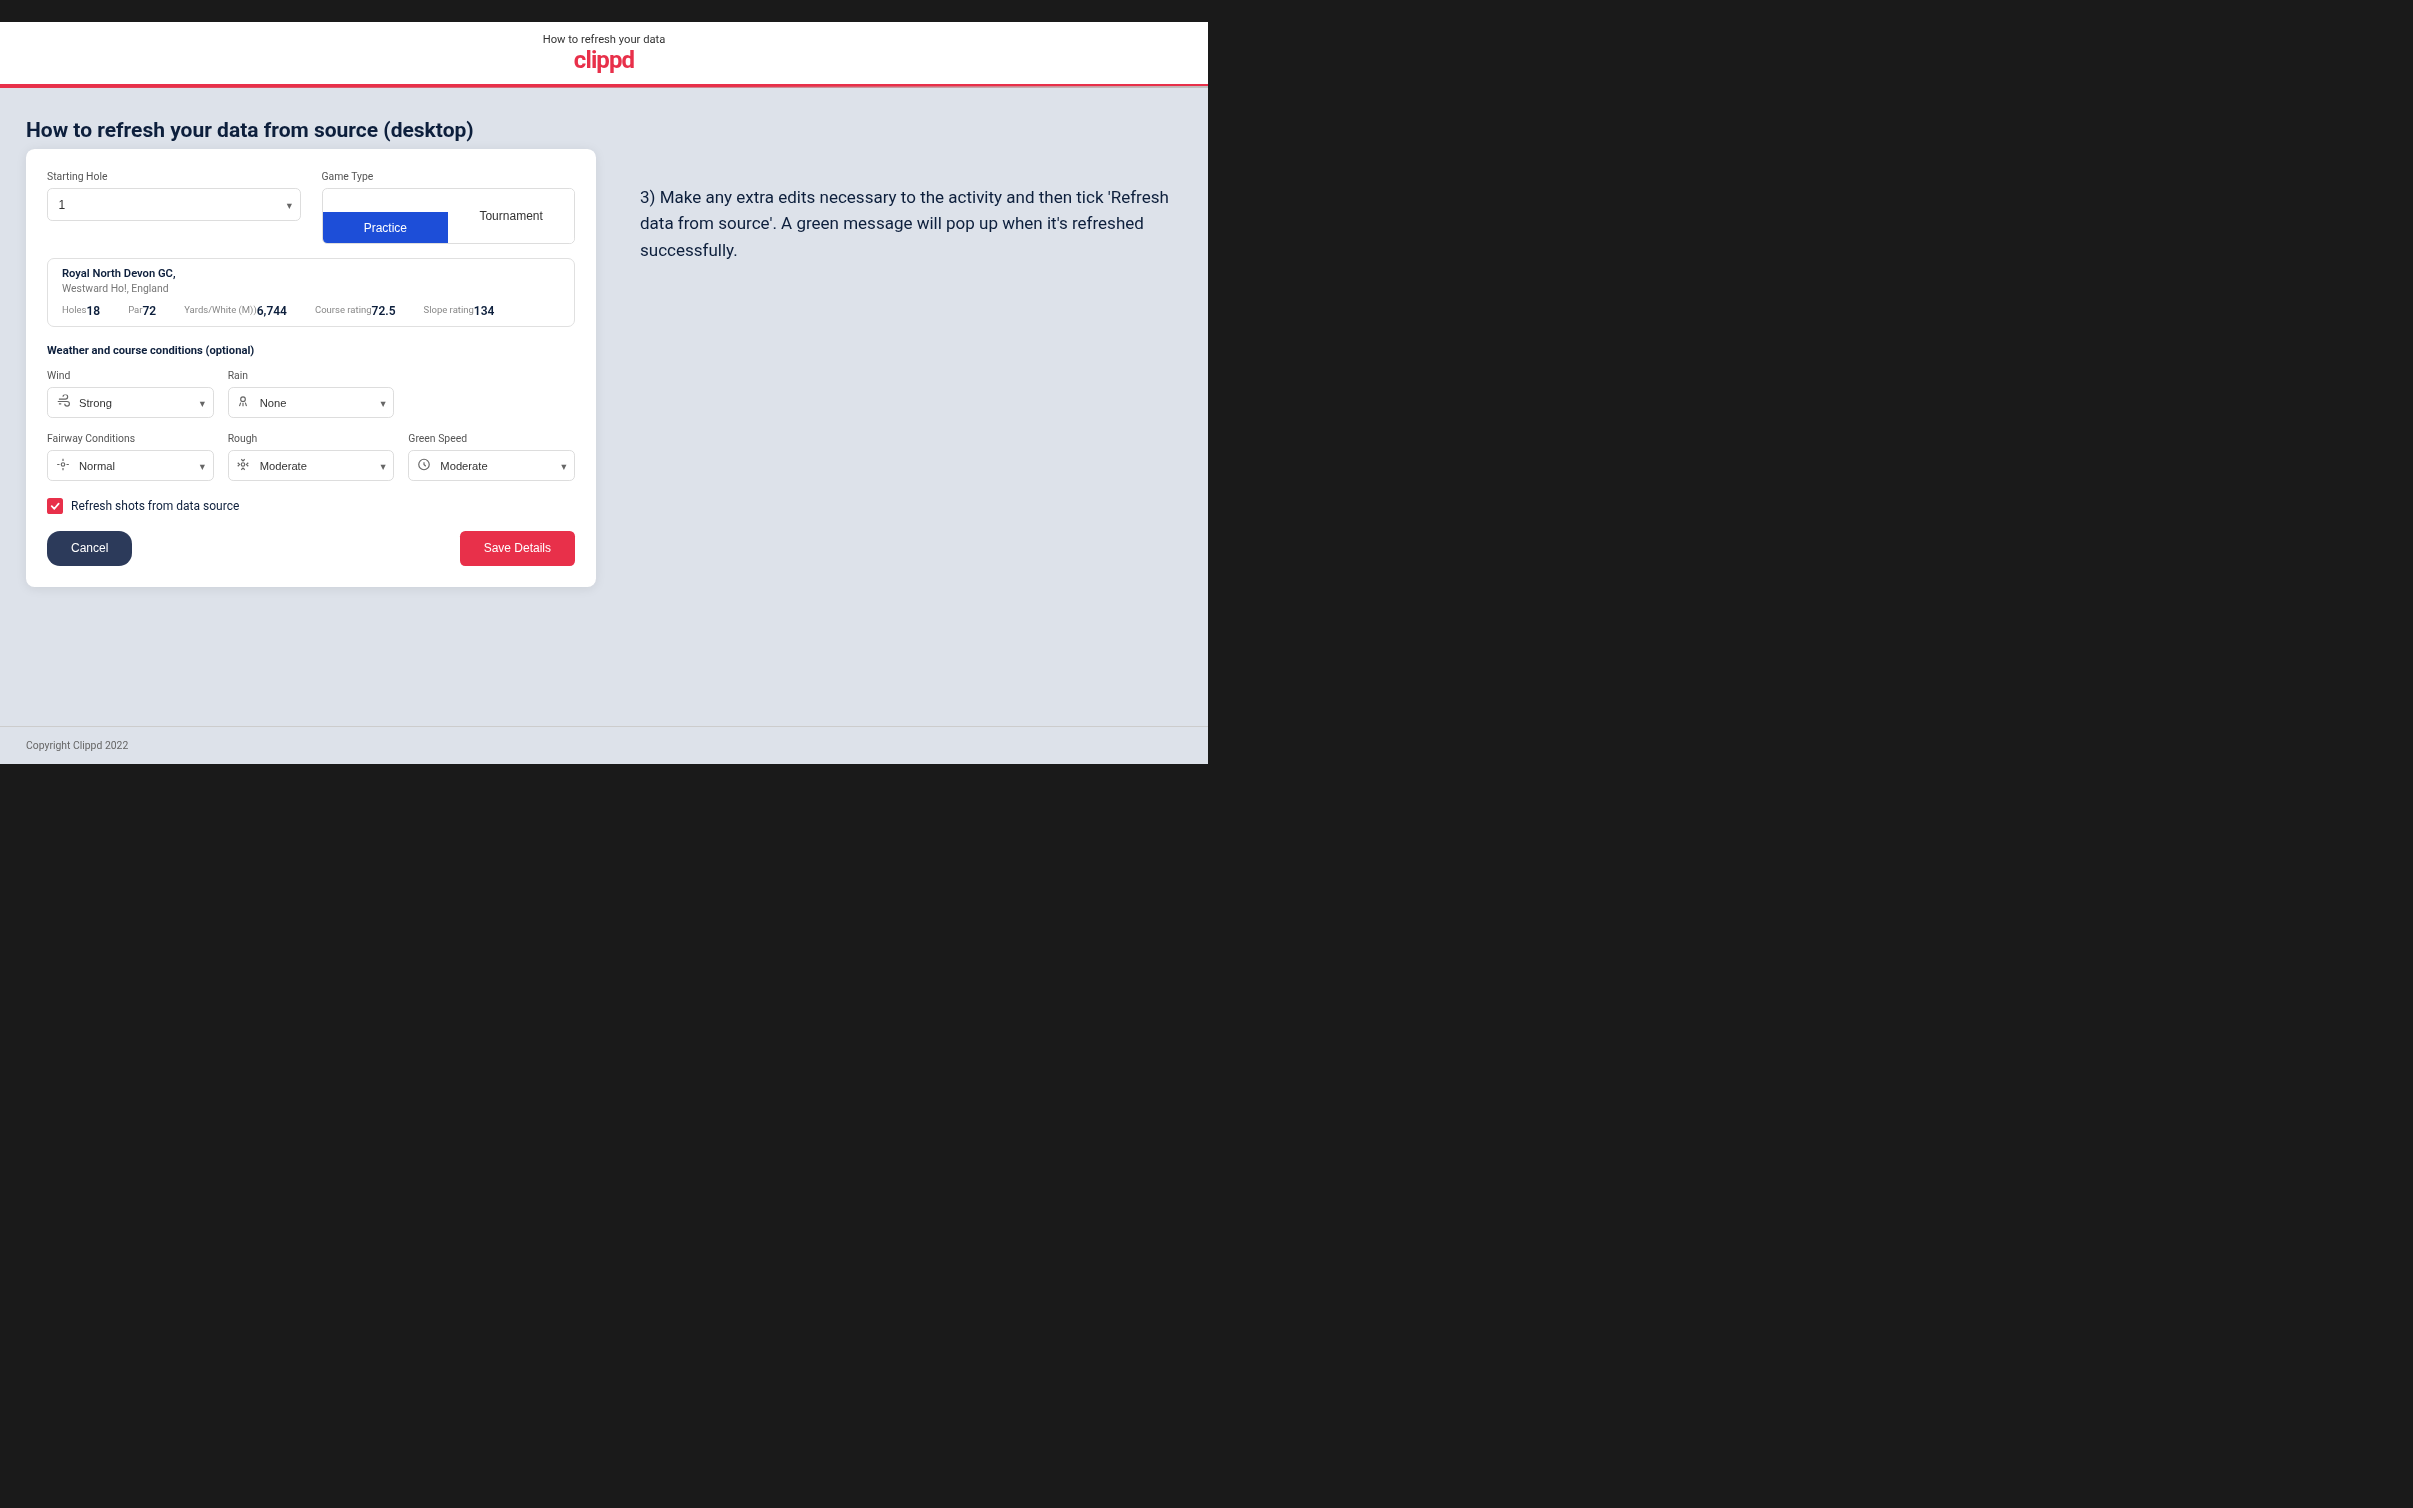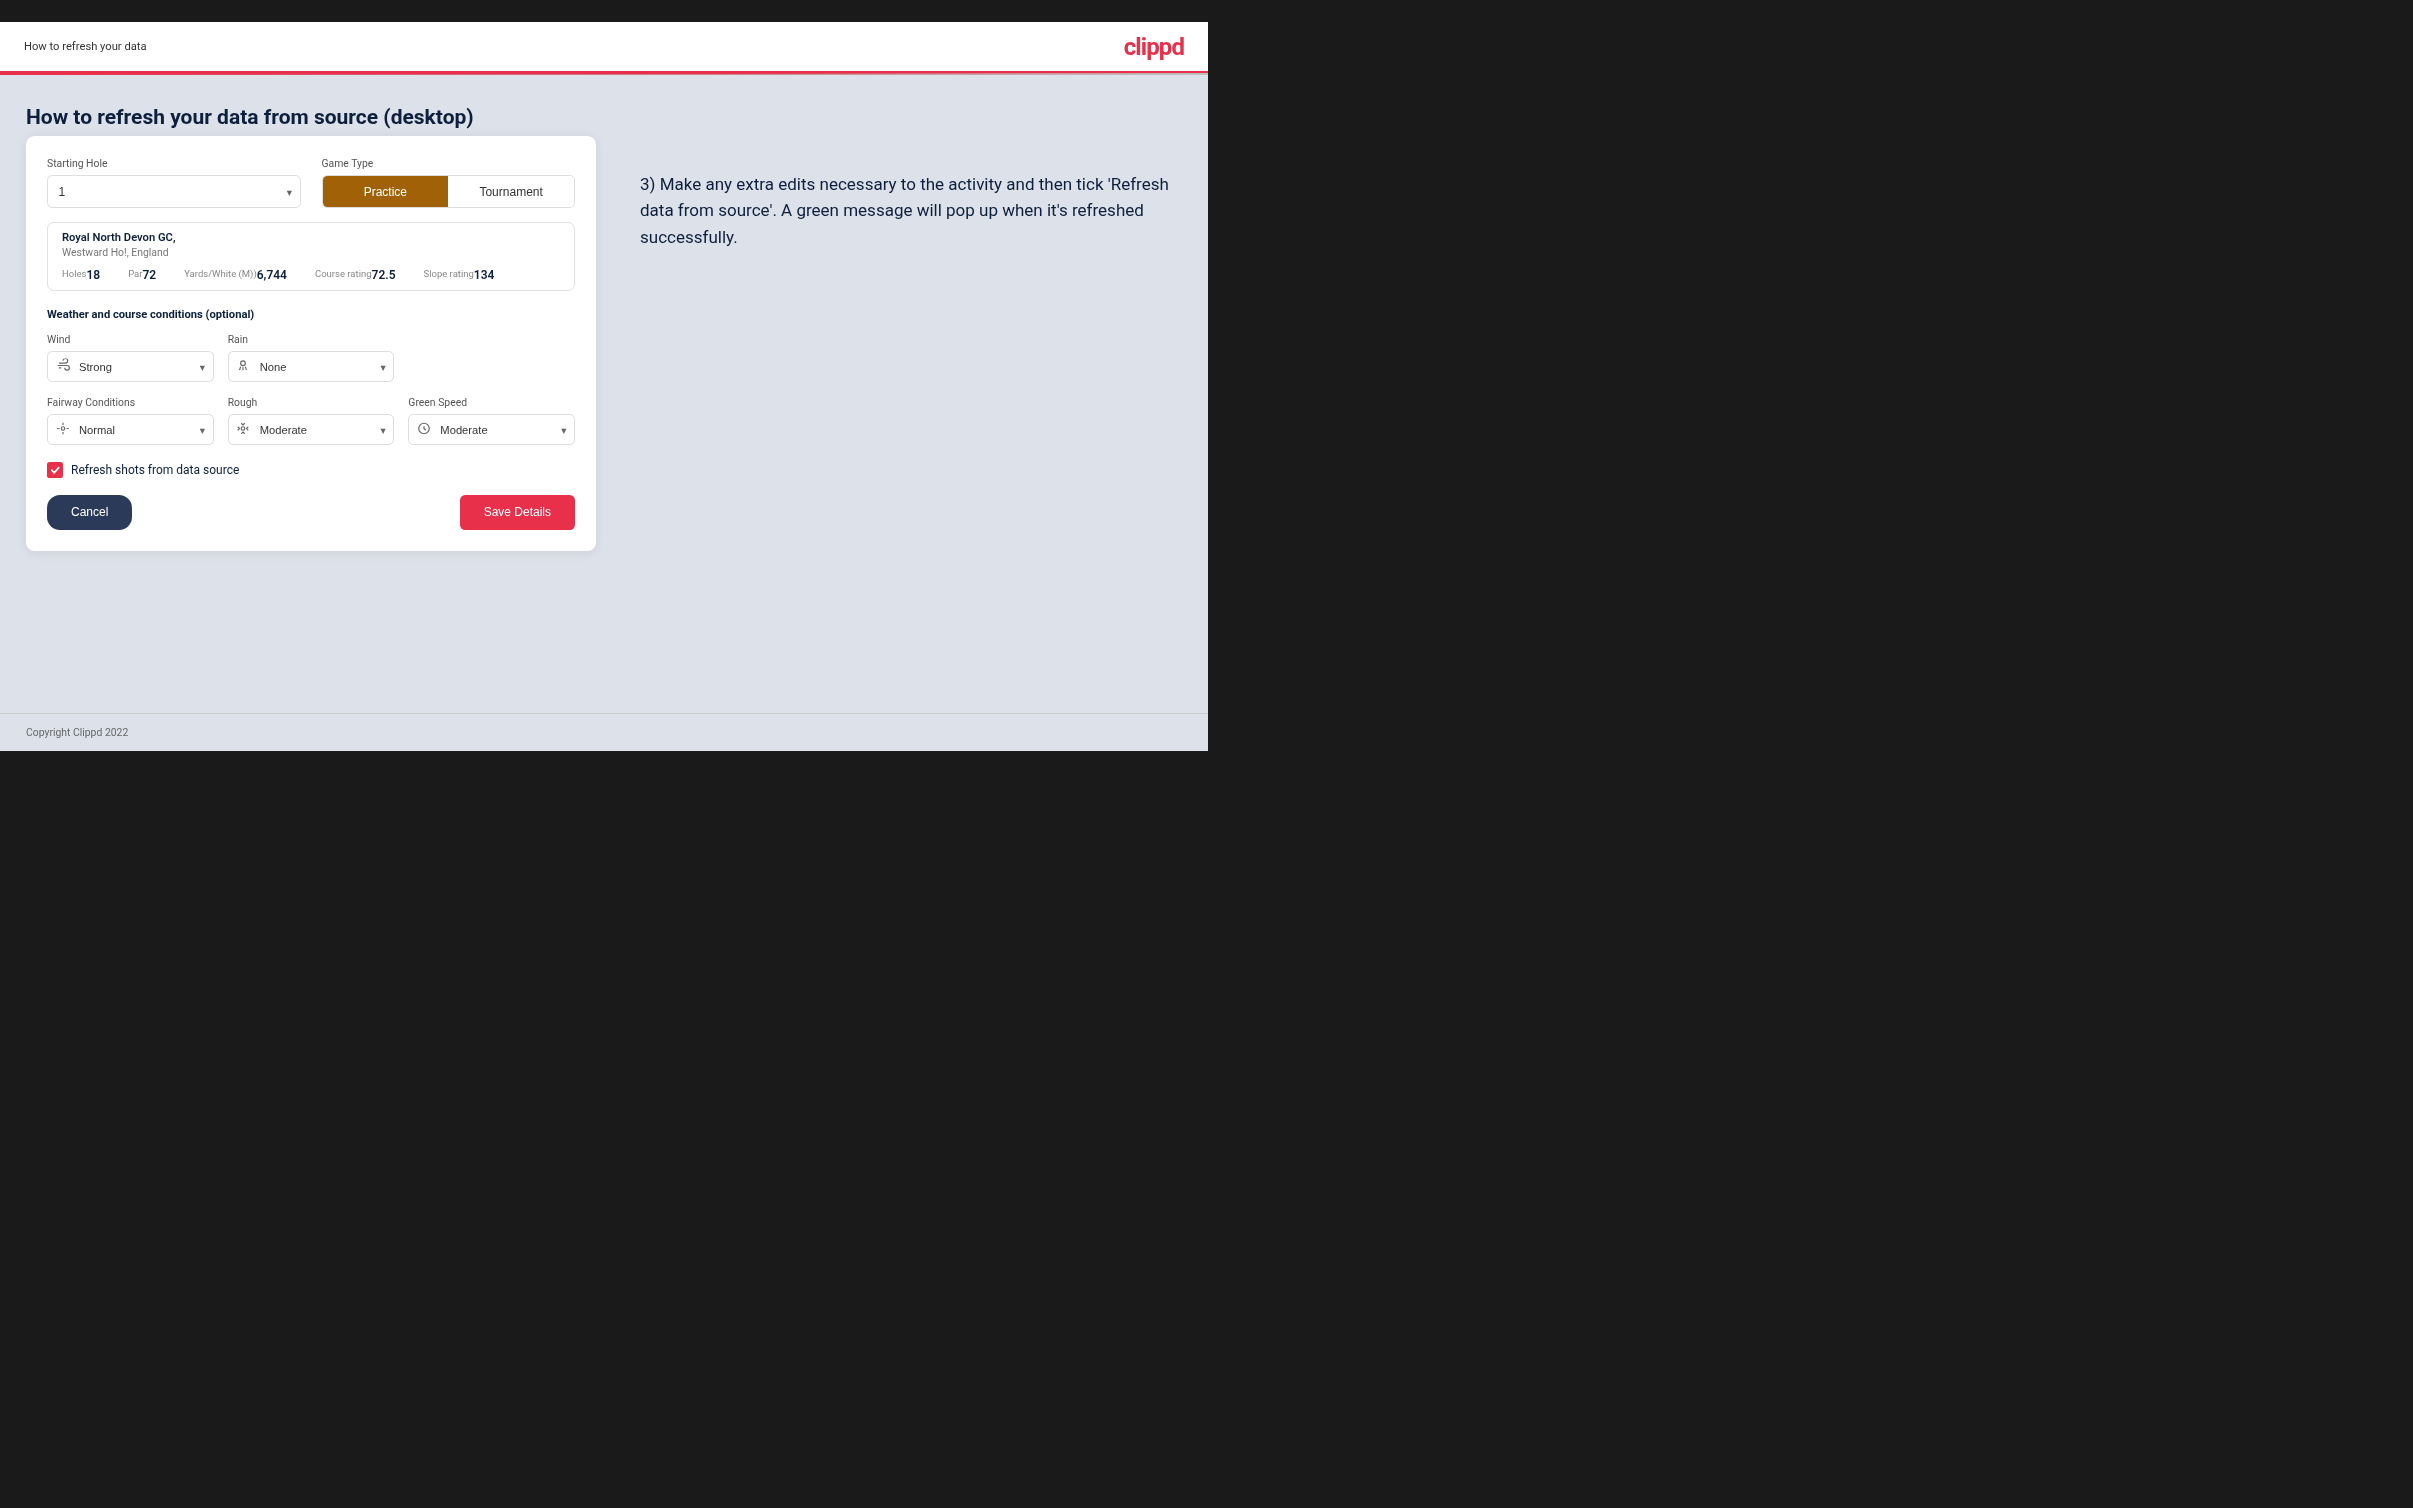--- a/index.html
+++ b/index.html
@@ -18,20 +18,21 @@
     }
 
     .header {
       background: #ffffff;
       padding: 10.4px 24px;
       display: flex;
       align-items: center;
       justify-content: space-between;
       border-bottom: 2.6px solid #e8304a;
       position: relative;
+      flex-direction: column;
     }
 
     .header::after {
       content: '';
       position: absolute;
       bottom: -4.3px;
       left: 0;
       right: 0;
       height: 1.7px;
       background: linear-gradient(to right, #e8304a, #c0c0c0);
@@ -144,22 +145,23 @@
     .game-type-btn {
       flex: 1;
       padding: 8.6px 12px;
       border: none;
       font-size: 12px;
       cursor: pointer;
       font-weight: 500;
     }
 
     .game-type-btn.active {
-      background: #a16207;
+      background: #1d4ed8;
       color: #fff;
+      margin-top: 23px;
     }
 
     .game-type-btn.inactive {
       background: #fff;
       color: #333;
     }
 
     .course-info-box {
       border: 0.9px solid #e0e0e0;
       border-radius: 7px;

